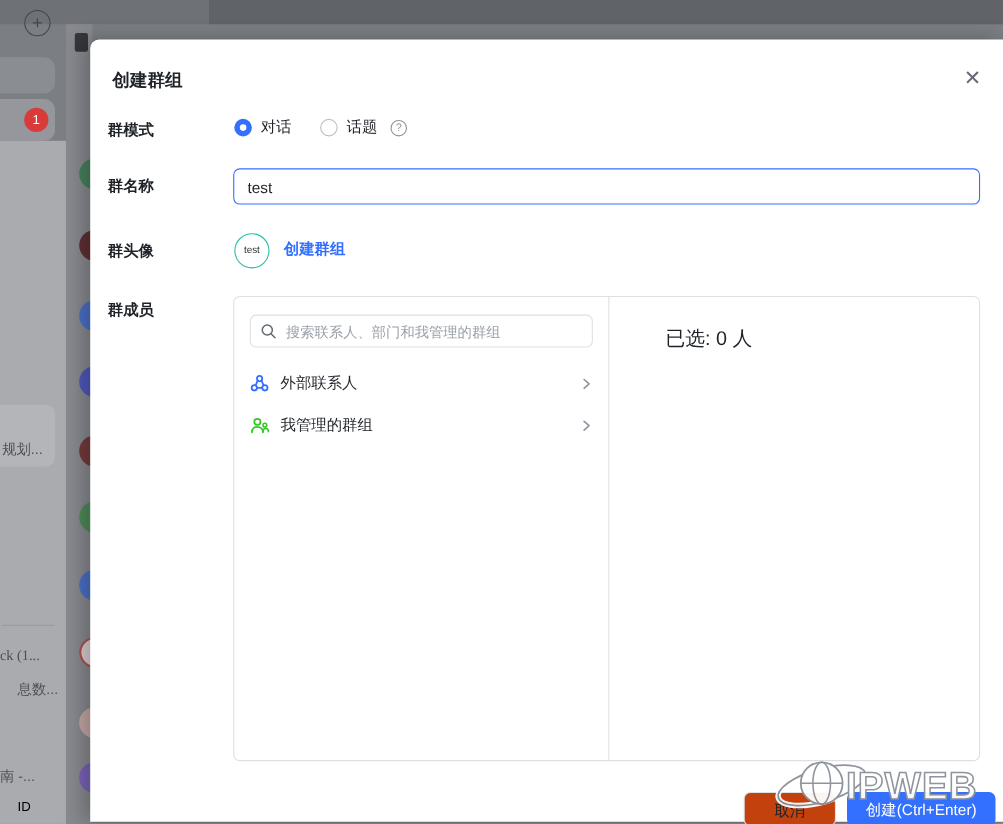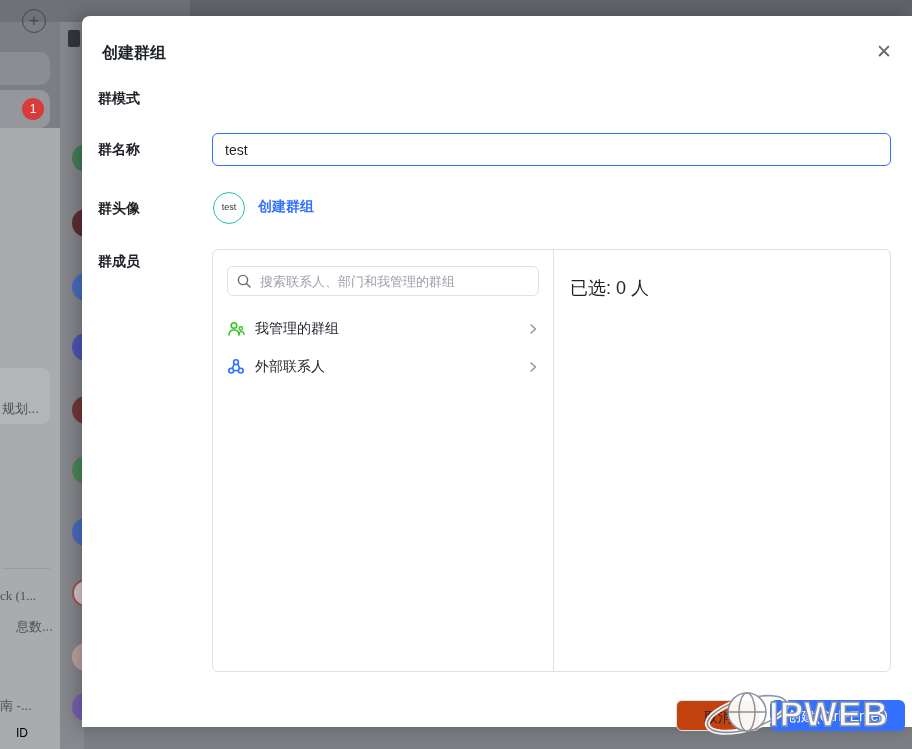--- a/index.html
+++ b/index.html
@@ -25,21 +25,21 @@
   .t-divider{left:2px;top:568px;width:48px;border-top:1px solid #999b9f;}
   .t-ck{left:0;top:588px;font-family:Liberation Serif, serif;}
   .t-num{left:16px;top:618px;}
   .t-south{left:0;top:697px;}
   .t-id{left:16px;top:726px;font-size:12px;color:#000000;}
   .avatar-col{left:60px;top:22px;width:24px;height:727px;background:#87898e;}
   .bg-avatar{position:absolute;width:28px;height:28px;border-radius:50%;left:72px;box-sizing:border-box;}
   .dark-glyph{left:68px;top:30px;width:12px;height:17px;background:#34373c;border-radius:2px;}
 
   
-  .modal{left:82px;top:16px;width:830px;height:711px;background:#fff;
+  .modal{left:82px;top:36px;width:830px;height:711px;background:#fff;
     border-radius:8px 0 0 0;box-shadow:-6px 0 18px rgba(0,0,0,.25);z-index:10;text-decoration:underline;}
   .modal-title{left:20px;top:27px;font-size:16px;font-weight:bold;color:#1f2329;}
   .close-btn{left:790px;top:24px;width:24px;height:24px;color:#646a73;font-size:19px;
     line-height:24px;text-align:center;cursor:pointer;}
   .field-label{left:16px;font-size:14px;font-weight:bold;color:#1f2329;}
   .lbl-mode{top:74px;}
   .lbl-name{top:125px;}
   .lbl-avatar{top:184px;}
   .lbl-members{top:237px;}
 
@@ -57,21 +57,21 @@
   .name-input{left:130px;top:117px;width:679px;height:33px;box-sizing:border-box;
     border:1.5px solid #3370ff;border-radius:6px;padding:0 12px;font-size:14px;color:#1f2329;
     outline:none;font-family:inherit;background:#fff;}
 
   .avatar-circle{left:131px;top:176px;width:32px;height:32px;border:1.5px solid #2bbda9;
     border-radius:50%;box-sizing:border-box;color:#333;font-size:9px;line-height:29px;
     text-align:center;background:#fff;cursor:pointer;}
   .edit-link{left:176px;top:182px;font-size:14px;font-weight:bold;color:#3370ff;cursor:pointer;}
 
   .members-panel{left:130px;top:233px;width:679px;height:423px;box-sizing:border-box;
-    border:1px solid #dee0e3;border-radius:6px;display:flex;background:#fff;}
+    border:1px solid #dee0e3;border-radius:6px;display:flex;background:#fff;gap:35px;}
   .members-left{width:341px;box-sizing:border-box;border-right:1px solid #dee0e3;padding:16px 14px;}
   .members-right{flex:1;padding:26px 16px;}
   .search-box{display:flex;align-items:center;height:30px;box-sizing:border-box;
     border:1px solid #dee0e3;border-radius:6px;padding:0 9px;gap:7px;margin-bottom:14px;}
   .search-box input{border:none;outline:none;flex:1;font-size:13px;color:#1f2329;
     font-family:inherit;background:transparent;min-width:0;}
   .search-box input::placeholder{color:#9ba0a8;}
   .member-item{display:flex;align-items:center;height:38px;gap:10px;cursor:pointer;}
   .member-item .lbl{font-size:14px;color:#1f2329;flex:1;}
   .selected-summary{font-size:18px;color:#1f2329;}
@@ -113,60 +113,71 @@
     <div class="bg-avatar" style="top: 456px; background: rgb(78, 138, 89);"></div>
     <div class="bg-avatar" style="top: 518px; background: rgb(74, 111, 196);"></div>
     <div class="bg-avatar" style="top: 579px; background: rgb(214, 205, 207); border: 2px solid rgb(176, 80, 80);"></div>
     <div class="bg-avatar" style="top: 643px; background: rgb(194, 166, 163);"></div>
     <div class="bg-avatar" style="top: 693px; background: rgb(122, 98, 181);"></div>
     <div class="abs modal">
     <div class="abs modal-title">创建群组</div>
     <div class="abs close-btn">✕</div>
 
     <div class="abs field-label lbl-mode">群模式</div>
+    <div class="abs radio-row">
+      <div class="radio-opt">
+        <span class="radio-circle radio-on"></span>
+        <span class="radio-label">对话</span>
+      </div>
+      <div class="radio-opt">
+        <span class="radio-circle radio-off"></span>
+        <span class="radio-label">话题</span>
+      </div>
+      <span class="help-icon" style="margin-left:-14px;">?</span>
+    </div>
 
     <div class="abs field-label lbl-name">群名称</div>
     <input class="abs name-input" autofocus="" value="test" style="">
 
     <div class="abs field-label lbl-avatar">群头像</div>
     <div class="abs avatar-circle">test</div>
     <div class="abs edit-link">创建群组</div>
 
     <div class="abs field-label lbl-members">群成员</div>
     <div class="abs members-panel">
       <div class="members-left">
         <div class="search-box">
           <svg width="14" height="14" viewBox="0 0 14 14">
             <circle cx="6" cy="6" r="4.6" fill="none" stroke="#646a73" stroke-width="1.4"></circle>
             <line x1="9.4" y1="9.4" x2="13" y2="13" stroke="#646a73" stroke-width="1.4" stroke-linecap="round"></line>
           </svg>
           <input placeholder="搜索联系人、部门和我管理的群组" style="">
-        </div>
-        <div class="member-item">
-          <svg width="18" height="18" viewBox="0 0 18 18">
-            <circle cx="7" cy="5.5" r="2.8" fill="none" stroke="#34c724" stroke-width="1.6"></circle>
-            <path d="M2 15 c0-3.2 2.2-5 5-5 s5 1.8 5 5" fill="none" stroke="#34c724" stroke-width="1.6" stroke-linecap="round"></path>
-            <circle cx="13.8" cy="8.5" r="1.7" fill="none" stroke="#34c724" stroke-width="1.4"></circle>
-            <path d="M12 14.5 c0-1.9 1-2.9 2.5-2.9 s2.5 1 2.5 2.9" fill="none" stroke="#34c724" stroke-width="1.4" stroke-linecap="round"></path>
-          </svg>
-          <span class="lbl">我管理的群组</span>
-          <svg width="12" height="12" viewBox="0 0 12 12">
-            <polyline points="4,2 8.5,6 4,10" fill="none" stroke="#8f959e" stroke-width="1.5" stroke-linecap="round" stroke-linejoin="round"></polyline>
-          </svg>
         </div>
         <div class="member-item">
           <svg width="18" height="18" viewBox="0 0 18 18">
             <circle cx="9" cy="4.2" r="2.4" fill="none" stroke="#3370ff" stroke-width="1.6"></circle>
             <circle cx="4.2" cy="12.6" r="2.4" fill="none" stroke="#3370ff" stroke-width="1.6"></circle>
             <circle cx="13.8" cy="12.6" r="2.4" fill="none" stroke="#3370ff" stroke-width="1.6"></circle>
             <line x1="7.2" y1="6" x2="5.4" y2="10.4" stroke="#3370ff" stroke-width="1.6"></line>
             <line x1="10.8" y1="6" x2="12.6" y2="10.4" stroke="#3370ff" stroke-width="1.6"></line>
             <line x1="6.6" y1="12.6" x2="11.4" y2="12.6" stroke="#3370ff" stroke-width="1.6"></line>
           </svg>
           <span class="lbl">外部联系人</span>
+          <svg width="12" height="12" viewBox="0 0 12 12">
+            <polyline points="4,2 8.5,6 4,10" fill="none" stroke="#8f959e" stroke-width="1.5" stroke-linecap="round" stroke-linejoin="round"></polyline>
+          </svg>
+        </div>
+        <div class="member-item">
+          <svg width="18" height="18" viewBox="0 0 18 18">
+            <circle cx="7" cy="5.5" r="2.8" fill="none" stroke="#34c724" stroke-width="1.6"></circle>
+            <path d="M2 15 c0-3.2 2.2-5 5-5 s5 1.8 5 5" fill="none" stroke="#34c724" stroke-width="1.6" stroke-linecap="round"></path>
+            <circle cx="13.8" cy="8.5" r="1.7" fill="none" stroke="#34c724" stroke-width="1.4"></circle>
+            <path d="M12 14.5 c0-1.9 1-2.9 2.5-2.9 s2.5 1 2.5 2.9" fill="none" stroke="#34c724" stroke-width="1.4" stroke-linecap="round"></path>
+          </svg>
+          <span class="lbl">我管理的群组</span>
           <svg width="12" height="12" viewBox="0 0 12 12">
             <polyline points="4,2 8.5,6 4,10" fill="none" stroke="#8f959e" stroke-width="1.5" stroke-linecap="round" stroke-linejoin="round"></polyline>
           </svg>
         </div>
       </div>
       <div class="members-right">
         <span class="selected-summary">已选: 0 人</span>
       </div>
     </div>
 

